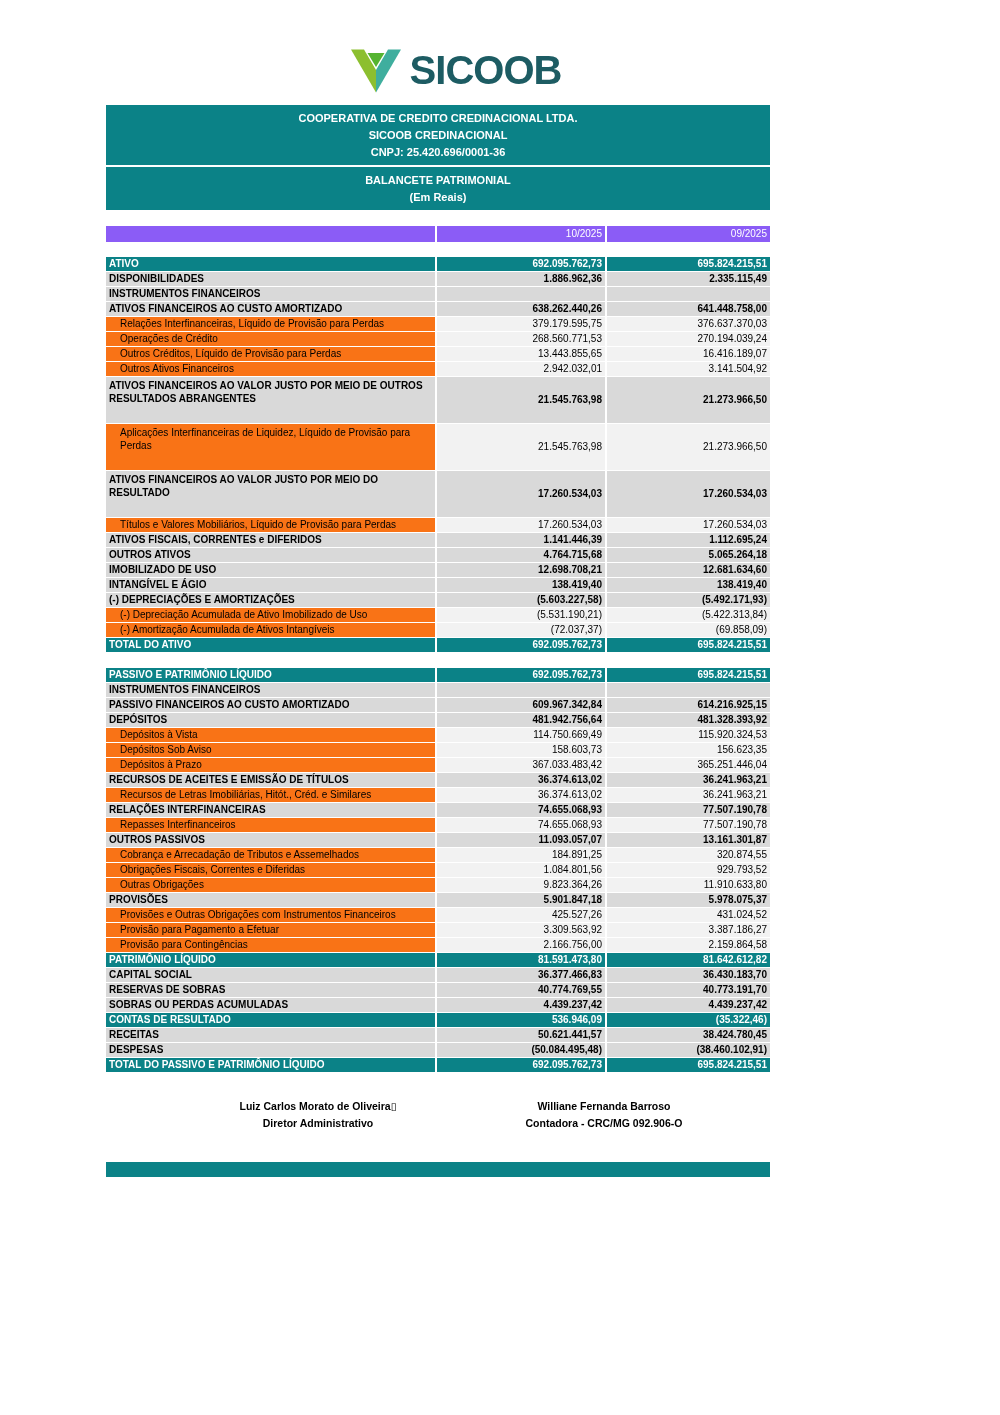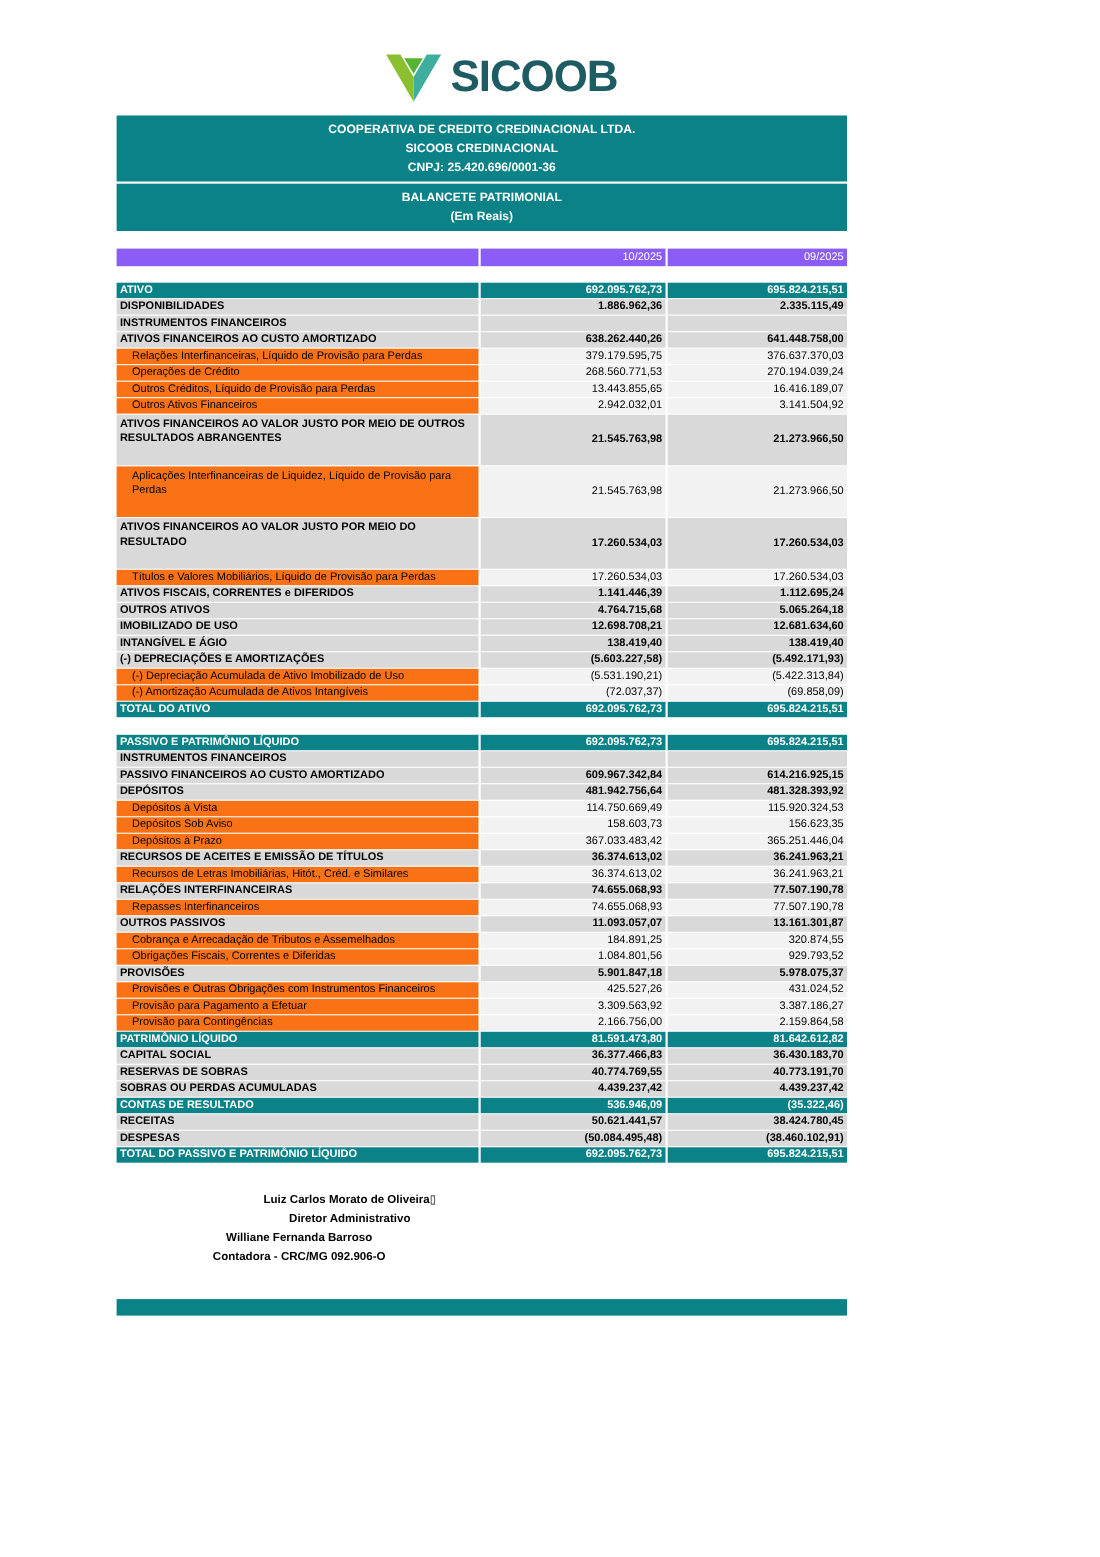--- a/index.html
+++ b/index.html
@@ -39,21 +39,21 @@
   .tbl-ativo { margin-top:15px; }
   .tbl-passivo { margin-top:16px; }
 
   .row.total .cell { background:#0b8287; color:#fff; font-weight:bold; }
   .row.section .cell { background:#d9d9d9; font-weight:bold; }
   .row.sub .cell.label { background:#f97316; padding-left:14px; }
   .row.sub .cell.val { background:#f2f2f2; }
   .row.wrap .cell.label { white-space:normal; line-height:13px; padding-top:2px; padding-bottom:18px; }
 
   
-  .signatures { display:flex; margin-top:26px;flex-direction:column; }
+  .signatures { display:flex; margin-top:26px; }
   .sig { text-align:center; font-weight:bold; font-size:10.5px; line-height:17px; }
   .sig-left  { width:50%; padding-left:92px; }
   .sig-right { width:50%; }
 
   
   .footer { background:#0b8287; color:#fff; text-align:center; font-style:italic;
             font-size:9.5px; padding:7px 4px 8px; margin-top:30px; }
   .footer .fline { line-height:17px; }
 </style>
 </head>
@@ -259,20 +259,25 @@
         <div class="row sub">
           <div class="cell label">Cobrança e Arrecadação de Tributos e Assemelhados</div>
           <div class="cell val">184.891,25</div>
           <div class="cell val">320.874,55</div>
         </div>
         <div class="row sub">
           <div class="cell label">Obrigações Fiscais, Correntes e Diferidas</div>
           <div class="cell val">1.084.801,56</div>
           <div class="cell val">929.793,52</div>
         </div>
+        <div class="row sub">
+          <div class="cell label">Outras Obrigações</div>
+          <div class="cell val">9.823.364,26</div>
+          <div class="cell val">11.910.633,80</div>
+        </div>
         <div class="row section">
           <div class="cell label">PROVISÕES</div>
           <div class="cell val">5.901.847,18</div>
           <div class="cell val">5.978.075,37</div>
         </div>
         <div class="row sub">
           <div class="cell label">Provisões e Outras Obrigações com Instrumentos Financeiros</div>
           <div class="cell val">425.527,26</div>
           <div class="cell val">431.024,52</div>
         </div>

